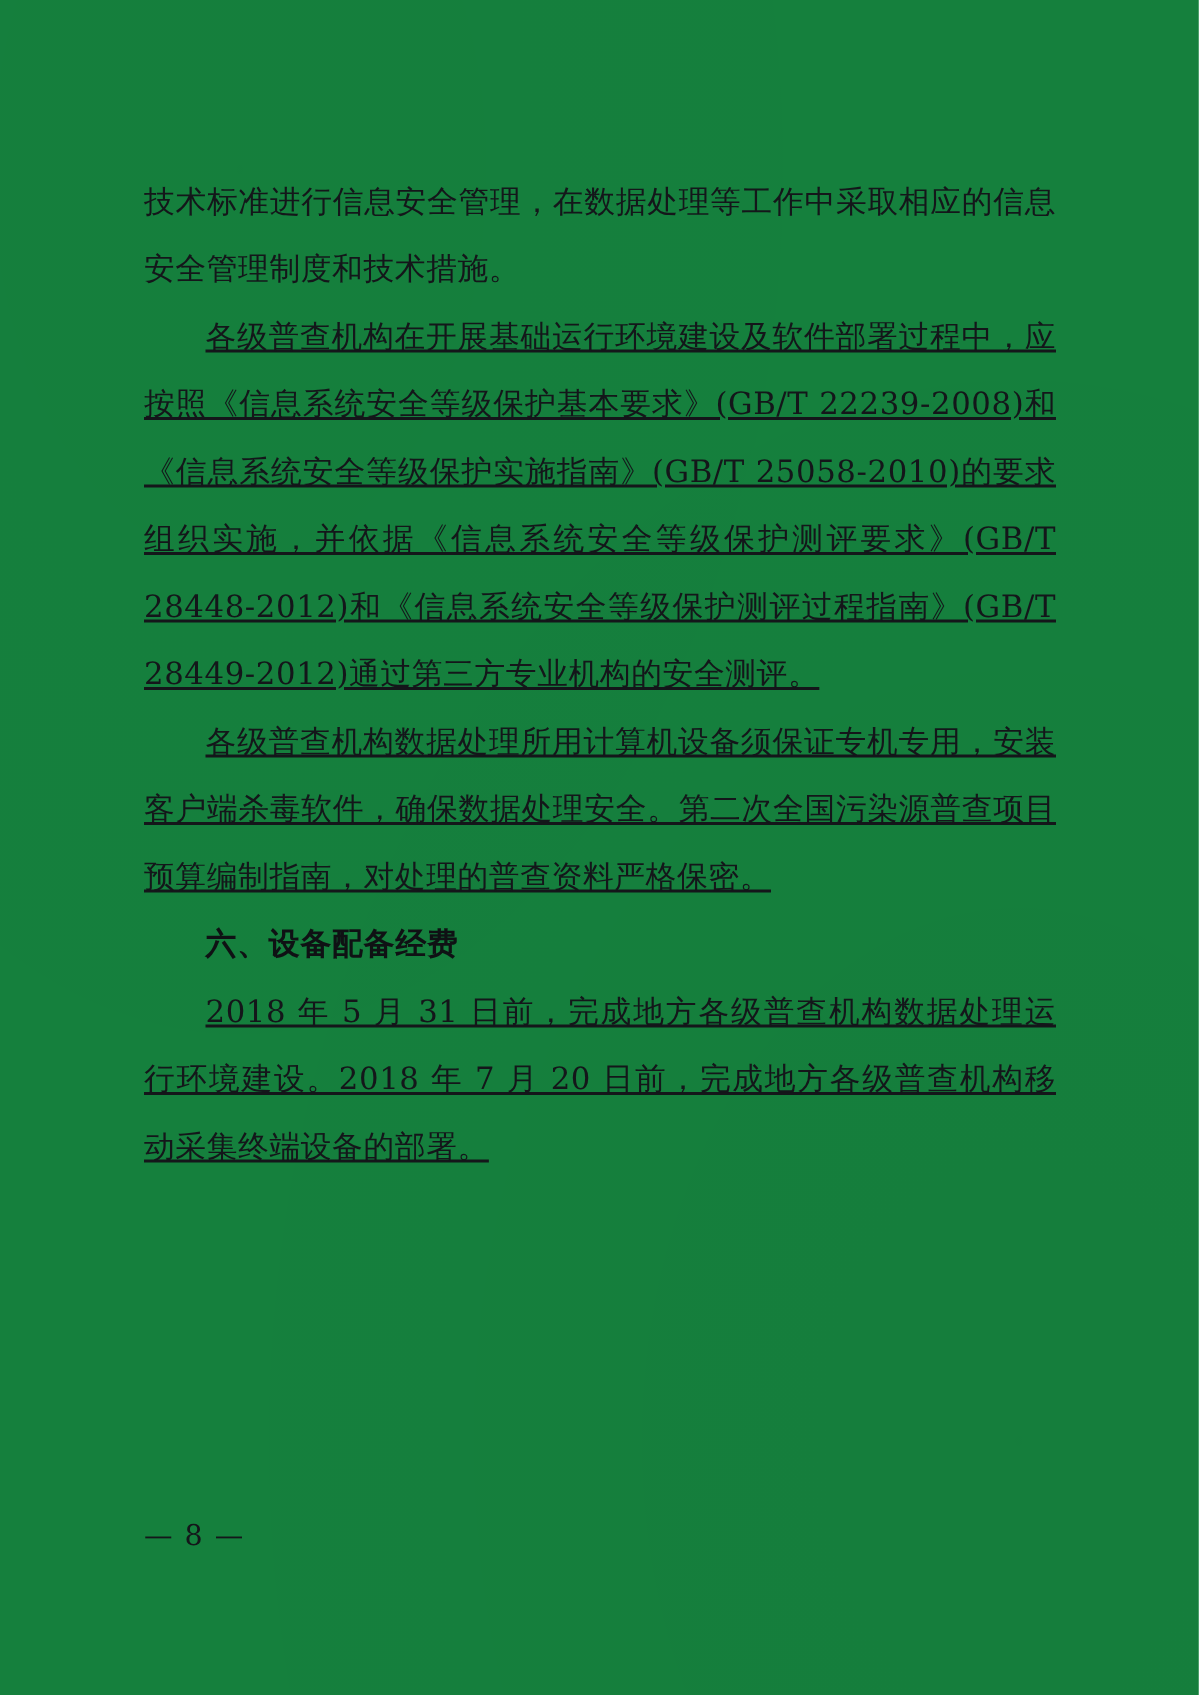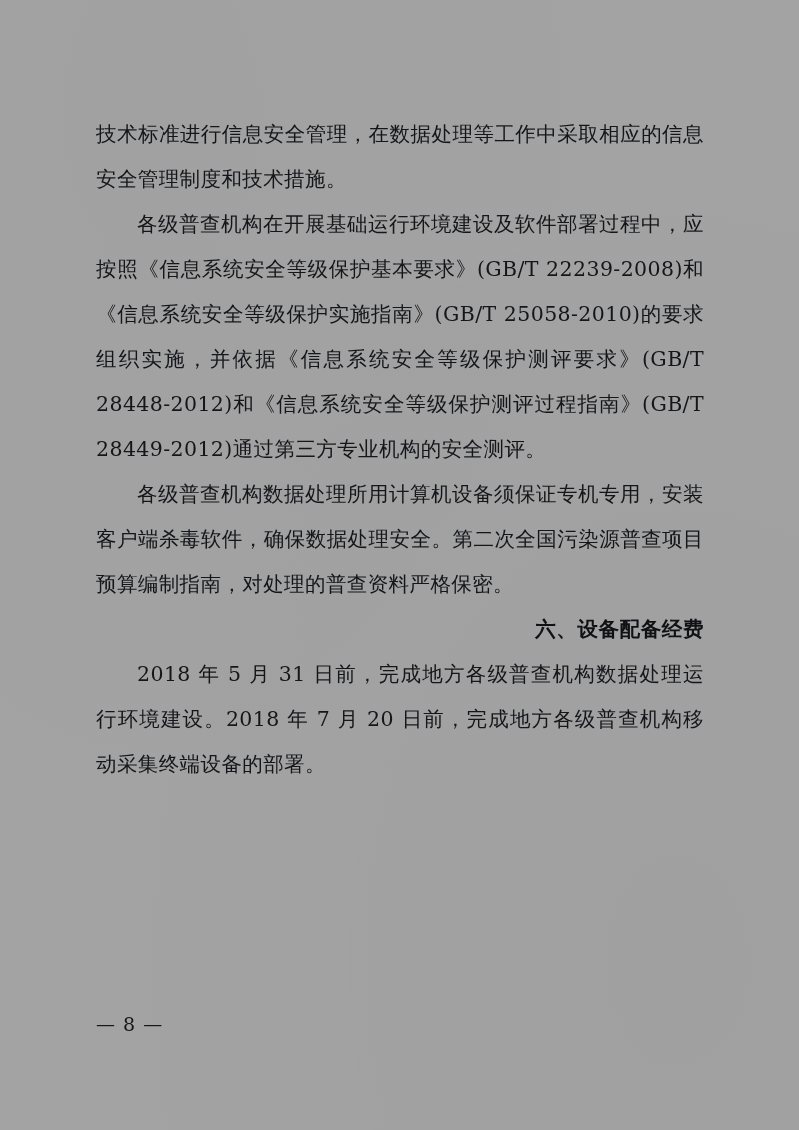--- a/index.html
+++ b/index.html
@@ -12,21 +12,21 @@
     background: #ffffff;
     font-family: "DejaVu Serif", "Liberation Serif", serif;
     color: #1a1a1a;
     position: relative;
     overflow: hidden;
   }
   
   .page {
     position: absolute;
     inset: 0;
-    background: #a3a3a3;
+    background: #15803d;
   }
   .page::before {
     content: "";
     position: absolute;
     inset: 0;
     background:
       radial-gradient(ellipse at 20% 10%, rgba(0,0,0,0.012), rgba(0,0,0,0) 60%),
       radial-gradient(ellipse at 85% 85%, rgba(0,0,0,0.018), rgba(0,0,0,0) 65%);
     pointer-events: none;
   }
@@ -40,31 +40,31 @@
     margin: 0;
     font-size: 20.5px;
     line-height: 45px;
     text-align: justify;
     text-justify: inter-ideograph;
     letter-spacing: 0.4px;
     color: #14161a;
   }
   p.indent {
     text-indent: 2em;
+    text-decoration: underline;
   }
   h2 {
     margin: 0;
     font-size: 20.5px;
     line-height: 45px;
     font-weight: bold;
     text-indent: 2em;
     letter-spacing: 0.6px;
     color: #0f1114;
     font-family: "DejaVu Sans", "Liberation Sans", sans-serif;
-    text-align: right;
   }
   .blk {
     margin-bottom: 0px;
   }
   .footer {
     position: absolute;
     left: 96px;
     top: 1010px;
     width: 608px;
     font-size: 19px;

